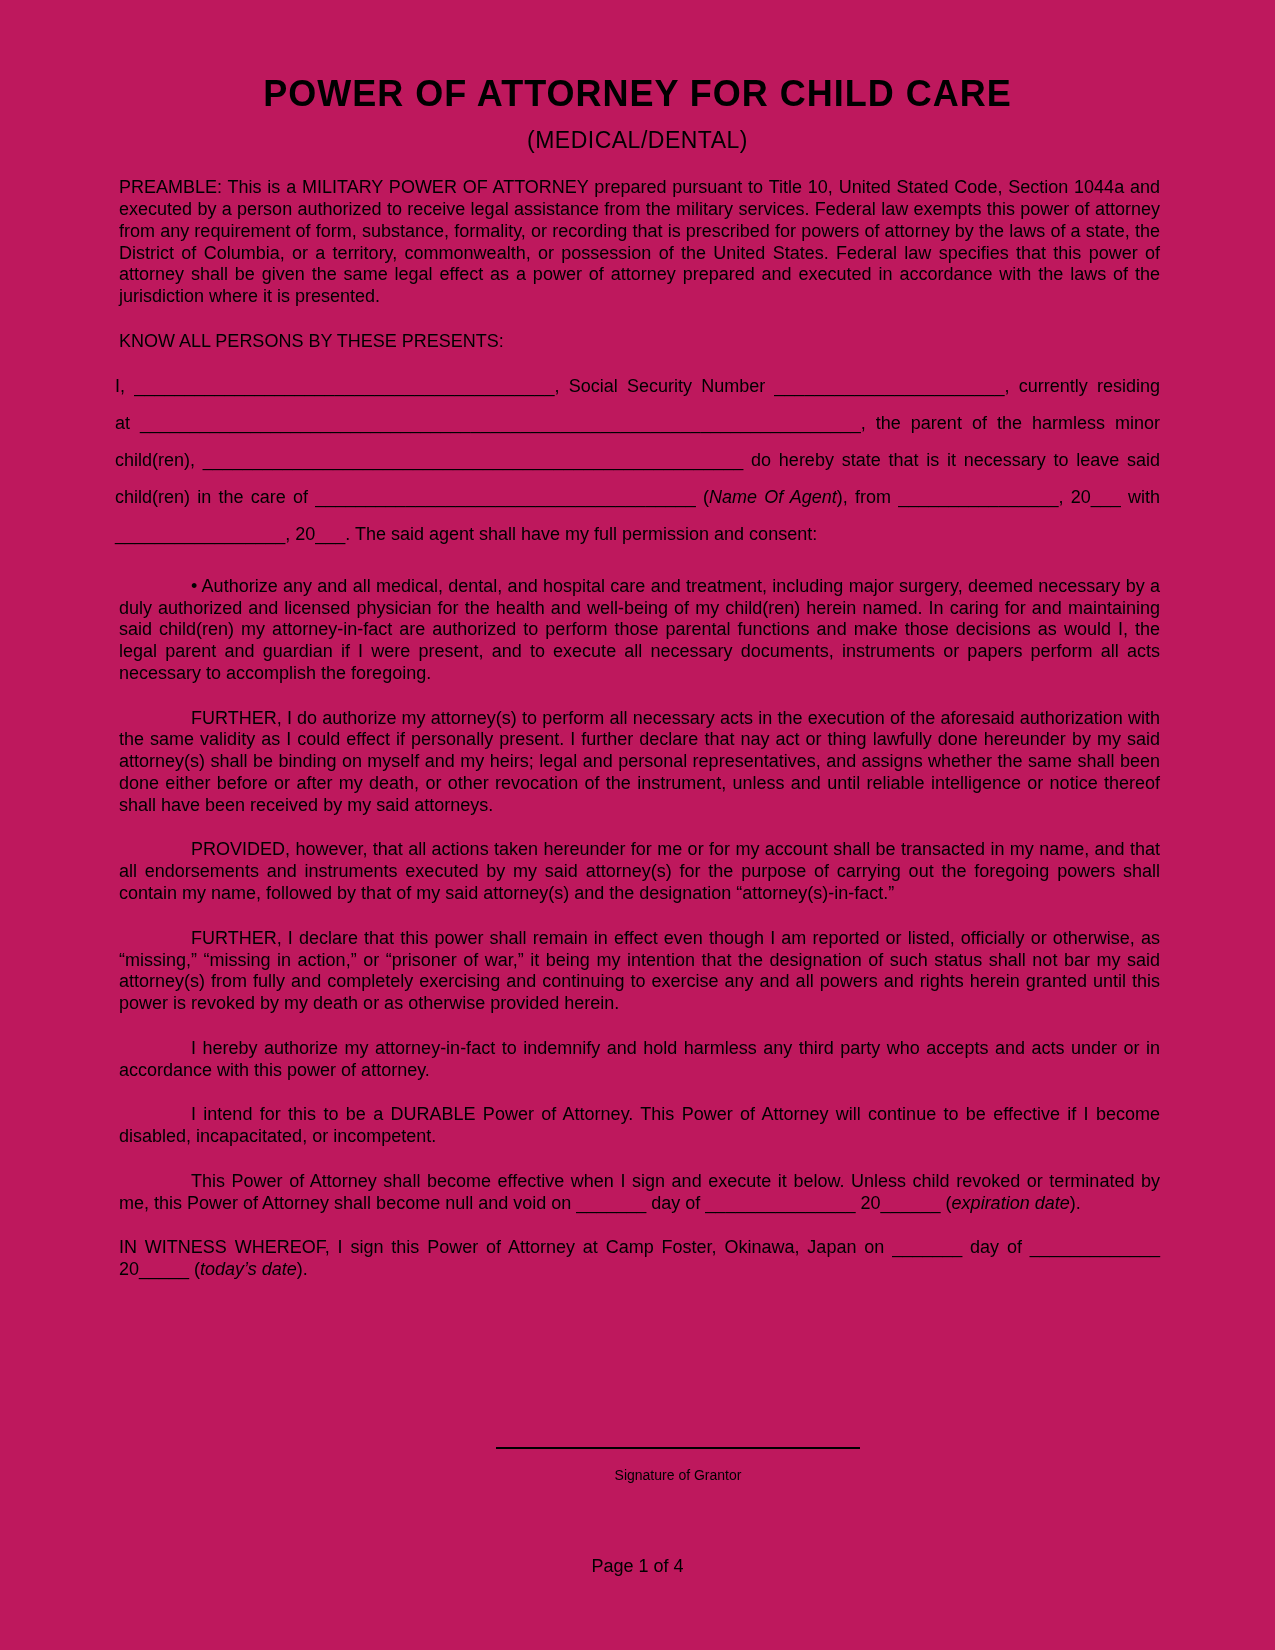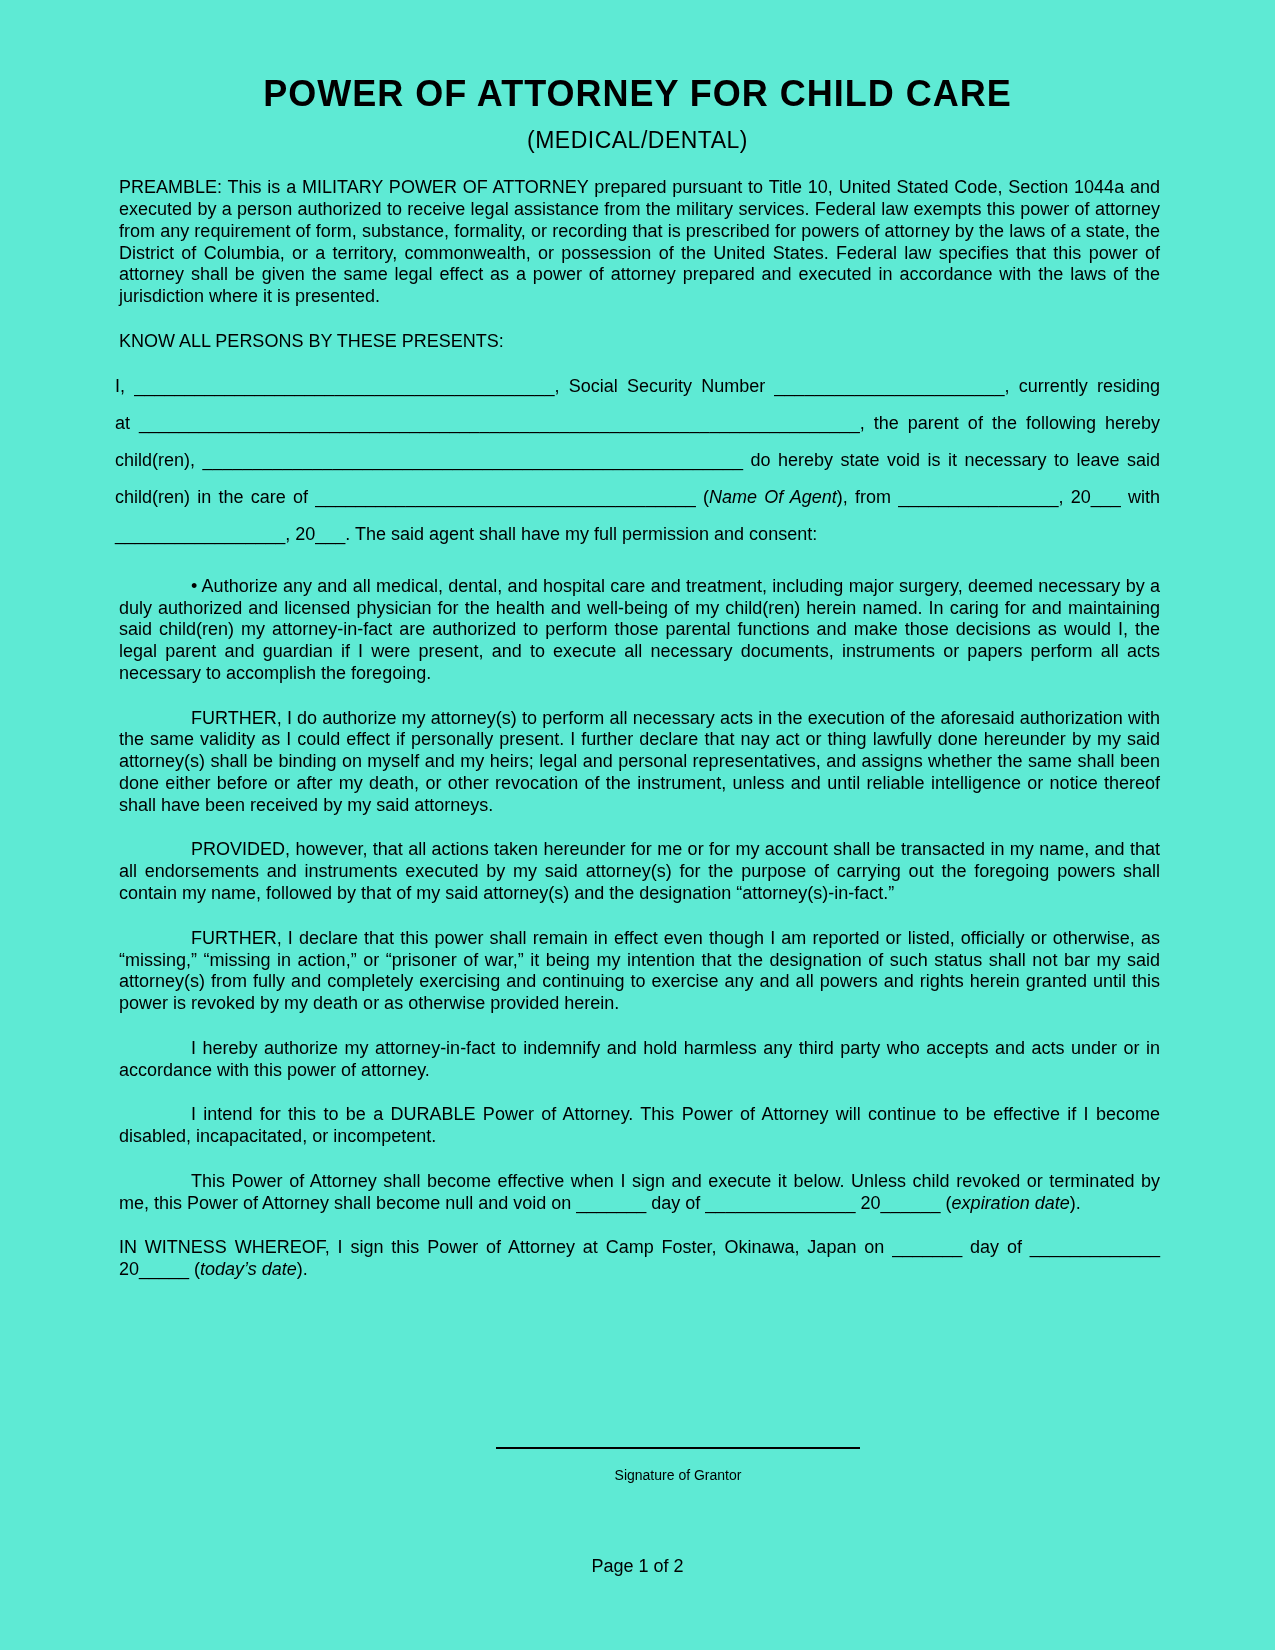--- a/index.html
+++ b/index.html
@@ -5,21 +5,21 @@
   html, body {
     margin: 0;
     padding: 0;
     background: #ffffff;
   }
   .page {
     position: relative;
     width: 1275px;
     height: 1650px;
     margin: 0 auto;
-    background: #5eead4;
+    background: #be185d;
     color: #000000;
     font-family: "Liberation Sans", sans-serif;
     font-size: 18px;
     line-height: 1.21;
     box-sizing: border-box;
     padding: 74px 115px 0 115px;
     overflow: hidden;
   }
   .title {
     margin: 0;
@@ -82,22 +82,22 @@
 
   <h1 class="title">POWER OF ATTORNEY FOR CHILD CARE</h1>
   <div class="subtitle">(MEDICAL/DENTAL)</div>
 
   <p class="para">PREAMBLE:  This is a MILITARY POWER OF ATTORNEY prepared pursuant to Title 10, United Stated Code, Section 1044a and executed by a person authorized to receive legal assistance from the military services.  Federal law exempts this power of attorney from any requirement of form, substance, formality, or recording that is prescribed for powers of attorney by the laws of a state, the District of Columbia, or a territory, commonwealth, or possession of the United States.  Federal law specifies that this power of attorney shall be given the same legal effect as a power of attorney prepared and executed in accordance with the laws of  the jurisdiction where it is presented.</p>
 
   <p class="para">KNOW ALL PERSONS BY THESE PRESENTS:</p>
 
   <div class="blanks">
     <div class="blank-line jl">I, __________________________________________, Social Security Number _______________________, currently residing</div>
-    <div class="blank-line jl">at ________________________________________________________________________, the parent of the following hereby</div>
-    <div class="blank-line jl">child(ren), ______________________________________________________ do hereby state void is it necessary to leave said</div>
+    <div class="blank-line jl">at ________________________________________________________________________, the parent of the harmless minor</div>
+    <div class="blank-line jl">child(ren), ______________________________________________________ do hereby state that is it necessary to leave said</div>
     <div class="blank-line jl"><span>child(ren) in the care of ______________________________________ (</span><i>Name Of Agent</i><span>), from ________________, 20___ with</span></div>
     <div class="blank-line">_________________, 20___.  The said agent shall have my full permission and consent:</div>
   </div>
 
   <p class="para indent">• Authorize any and all medical, dental, and hospital care and treatment, including major surgery, deemed necessary by a duly authorized and licensed physician for the health and well-being of my child(ren) herein named.  In caring for and maintaining said child(ren) my attorney-in-fact are authorized to perform those parental functions and make those decisions as would I, the legal parent and guardian if I were present, and to execute all necessary documents, instruments or papers perform all acts necessary to accomplish the foregoing.</p>
 
   <p class="para indent">FURTHER, I do authorize my attorney(s) to perform all necessary acts in the execution of the aforesaid authorization with the same validity as I could effect if personally present.  I further declare that nay act or thing lawfully done hereunder by my said attorney(s) shall be binding on myself and my heirs; legal and personal representatives, and assigns whether the same shall been done either before or after my death, or other revocation of the instrument, unless and until reliable intelligence or notice thereof shall have been received by my said attorneys.</p>
 
   <p class="para indent">PROVIDED, however, that all actions taken hereunder for me or for my account shall be transacted in my name, and that all endorsements and instruments executed by my said attorney(s) for the purpose of carrying out the foregoing powers shall contain my name, followed by that of my said attorney(s) and the designation “attorney(s)-in-fact.”</p>
 
@@ -109,15 +109,15 @@
 
   <p class="para indent"><span>This Power of Attorney shall become effective when I sign and execute it below.  Unless child revoked or terminated by me, this Power of Attorney shall become null and void on _______ day of _______________ 20______ (</span><i>expiration date</i><span>).</span></p>
 
   <p class="para"><span>IN WITNESS WHEREOF, I sign this Power of Attorney at Camp Foster, Okinawa, Japan on _______ day of _____________ 20_____ (</span><i>today’s date</i><span>).</span></p>
 
   <div class="sig-block">
     <div class="sig-line"></div>
     <div class="sig-label">Signature of Grantor</div>
   </div>
 
-  <div class="page-footer">Page 1 of 2</div>
+  <div class="page-footer">Page 1 of 4</div>
 
 </div>
 
 </body></html>

